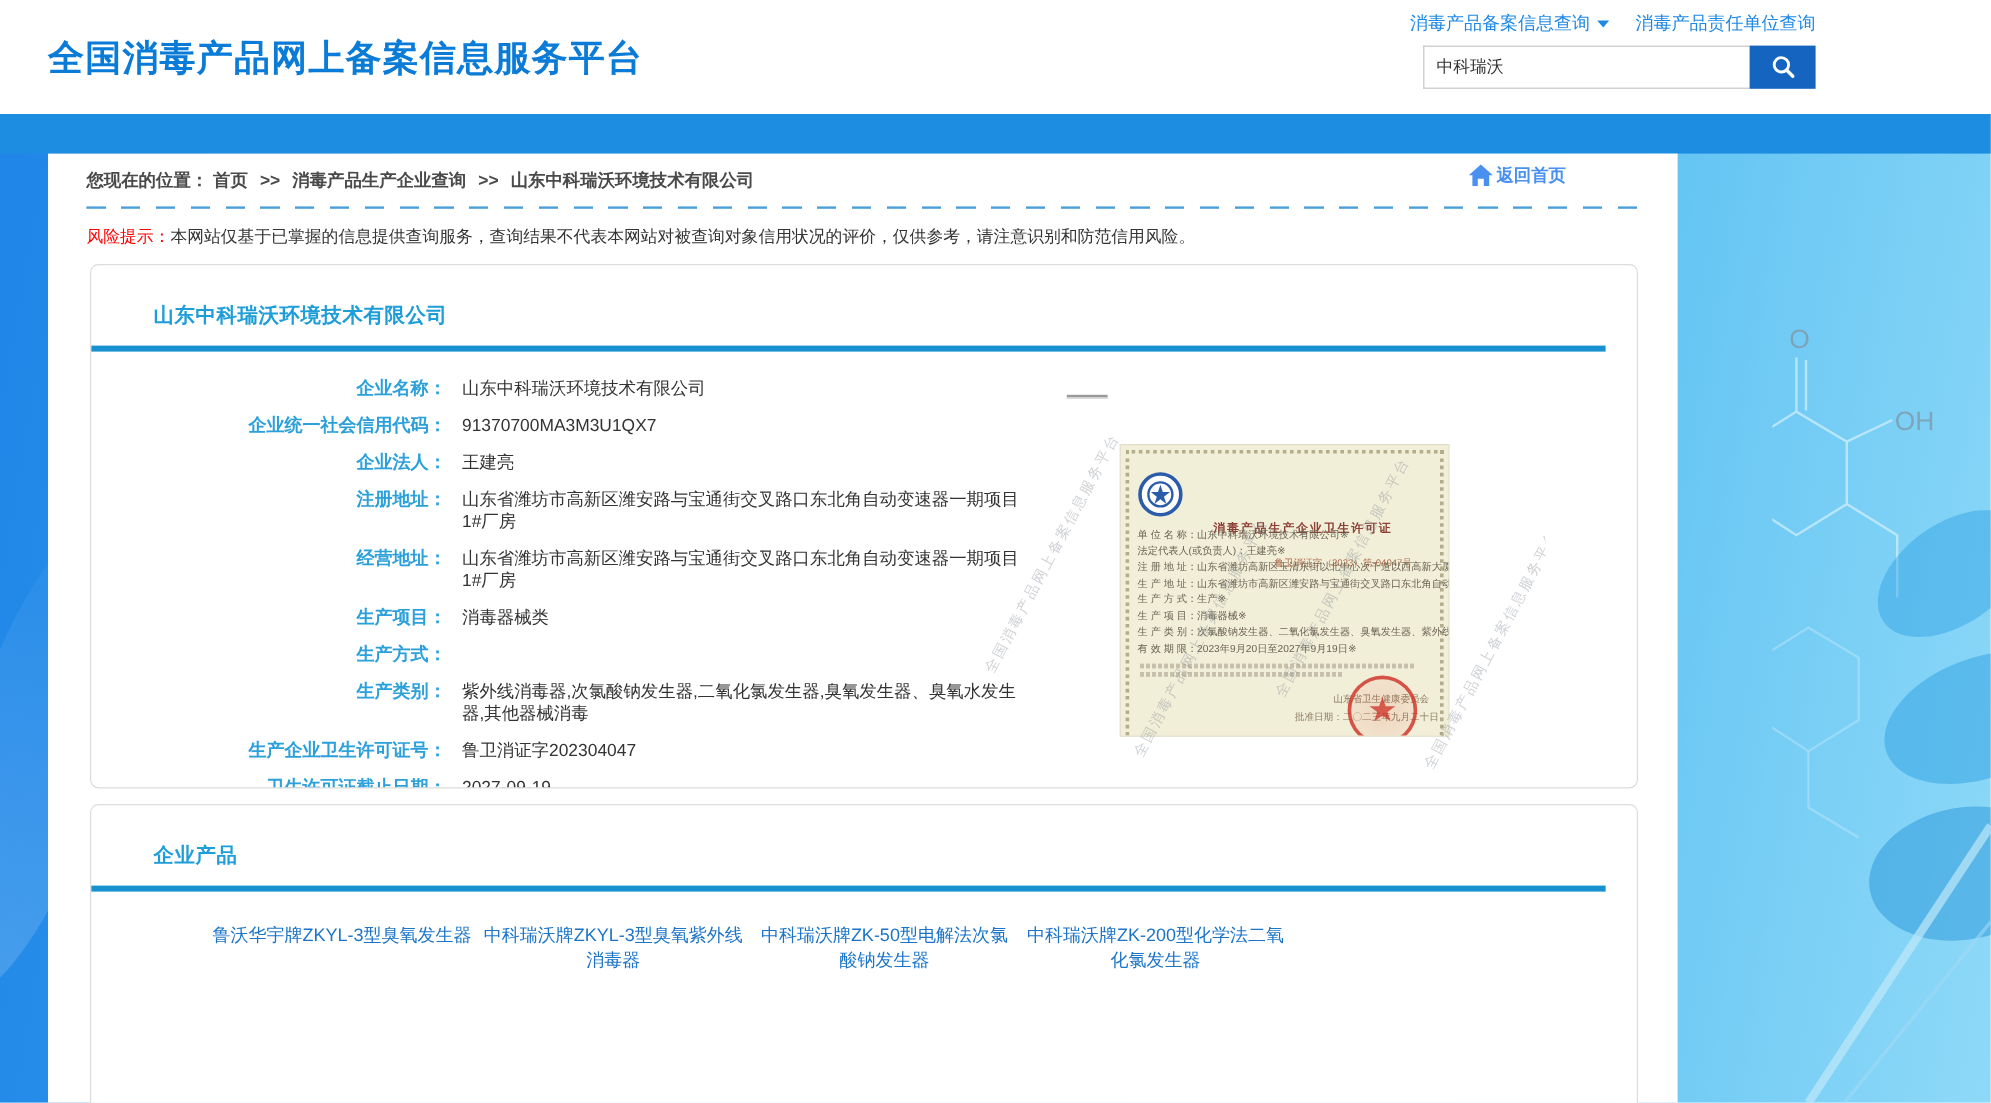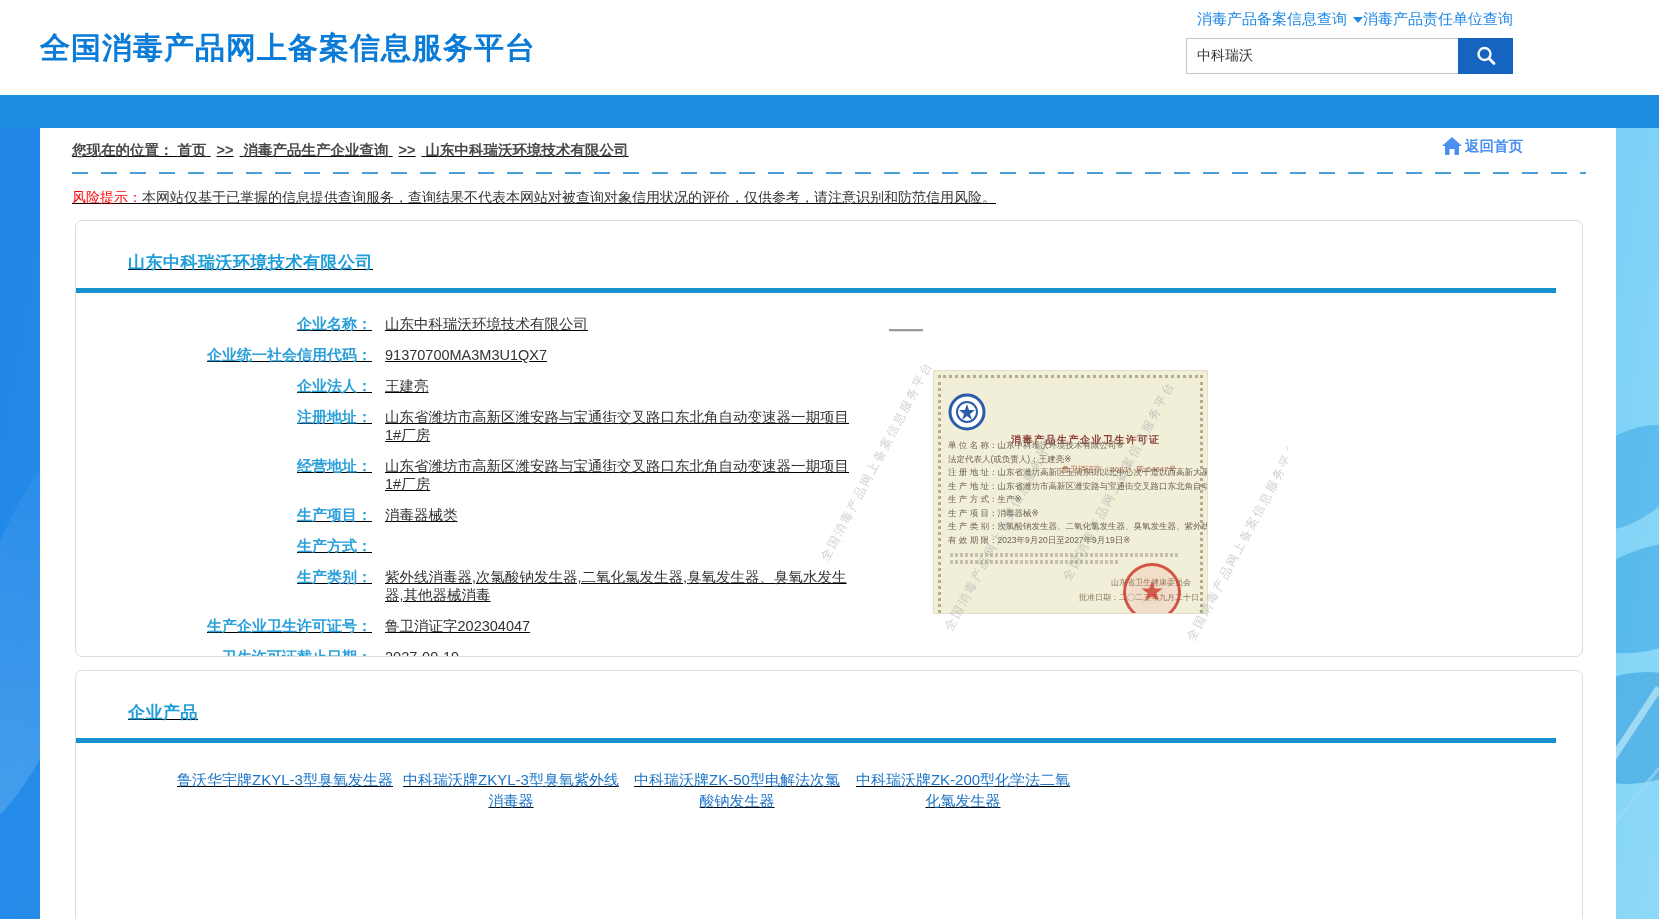--- a/index.html
+++ b/index.html
@@ -3,35 +3,35 @@
 <meta charset="utf-8">
 <style>
   * { margin:0; padding:0; box-sizing:border-box; }
   html,body { width:1659px; height:919px; overflow:hidden; }
   body { font-family:"Liberation Sans","DejaVu Sans",sans-serif; background:#fff; position:relative; }
 
   
   .header { position:absolute; left:0; top:0; width:1659px; height:95px; background:#fff; z-index:5; }
   .site-title { position:absolute; left:40px; top:28px; font-size:30px; font-weight:bold; color:#0a7bd6; letter-spacing:1px; }
   .header-right { position:absolute; right:146px; top:10px; width:340px; }
-  .nav-links { display:flex; justify-content:flex-end; align-items:center; font-size:15px; }
+  .nav-links { display:flex; justify-content:flex-end; align-items:center; gap:22px; font-size:15px; }
   .nav-link { color:#1e88e5; cursor:pointer; display:flex; align-items:center; gap:6px; white-space:nowrap; }
   .caret-down { width:0; height:0; border-left:5px solid transparent; border-right:5px solid transparent; border-top:6px solid #1e88e5; display:inline-block; }
   .search-row { display:flex; margin-top:9px; justify-content:flex-end; }
   .search-input { width:272px; height:36px; border:1px solid #c6c6c6; border-right:none; padding:0 10px; font-size:14px; color:#333; outline:none; font-family:inherit; }
   .search-btn { width:55px; height:36px; background:#1565c0; border:none; display:flex; align-items:center; justify-content:center; cursor:pointer; }
 
   
   .page-bg { position:absolute; left:0; top:95px; width:1659px; height:824px; background:linear-gradient(100deg,#1f86e8 0%,#3da2ec 45%,#5fc2f2 75%,#8ed9f8 100%); z-index:1; }
   .banner { position:absolute; left:0; top:95px; width:1659px; height:33px; background:#1d8de2; z-index:2; }
   .bg-left-swirl { position:absolute; left:-30px; top:420px; width:120px; height:420px; background:linear-gradient(20deg, rgba(255,255,255,.18), rgba(255,255,255,0)); transform:rotate(18deg); border-radius:50%; z-index:1; }
   .bg-right-art { position:absolute; right:0; top:128px; width:182px; height:791px; z-index:2; }
 
   
-  .container { position:absolute; left:40px; top:128px; width:1576px; height:791px; background:#fff; z-index:4;text-decoration:underline; }
+  .container { position:absolute; left:40px; top:128px; width:1358px; height:791px; background:#fff; z-index:4; }
 
   .breadcrumb-row { position:relative; padding:13px 30px 6px 32px; font-size:14.5px; font-weight:bold; color:#4a4a4a; }
   .crumb-link { color:#4a4a4a; cursor:pointer; }
   .crumb-sep { margin:0 6px; color:#4a4a4a; }
   .back-home { position:absolute; right:93px; top:8px; display:flex; align-items:flex-end; gap:2px; color:#4a90f0; font-size:14.5px; font-weight:bold; cursor:pointer; }
 
   .dashed-sep { margin:6px 30px 0 32px; height:2px;
     background:repeating-linear-gradient(90deg,#4c9fd6 0 16px, transparent 16px 29px); }
 
   .risk-row { margin:15px 30px 0 32px; font-size:14px; color:#333; }

